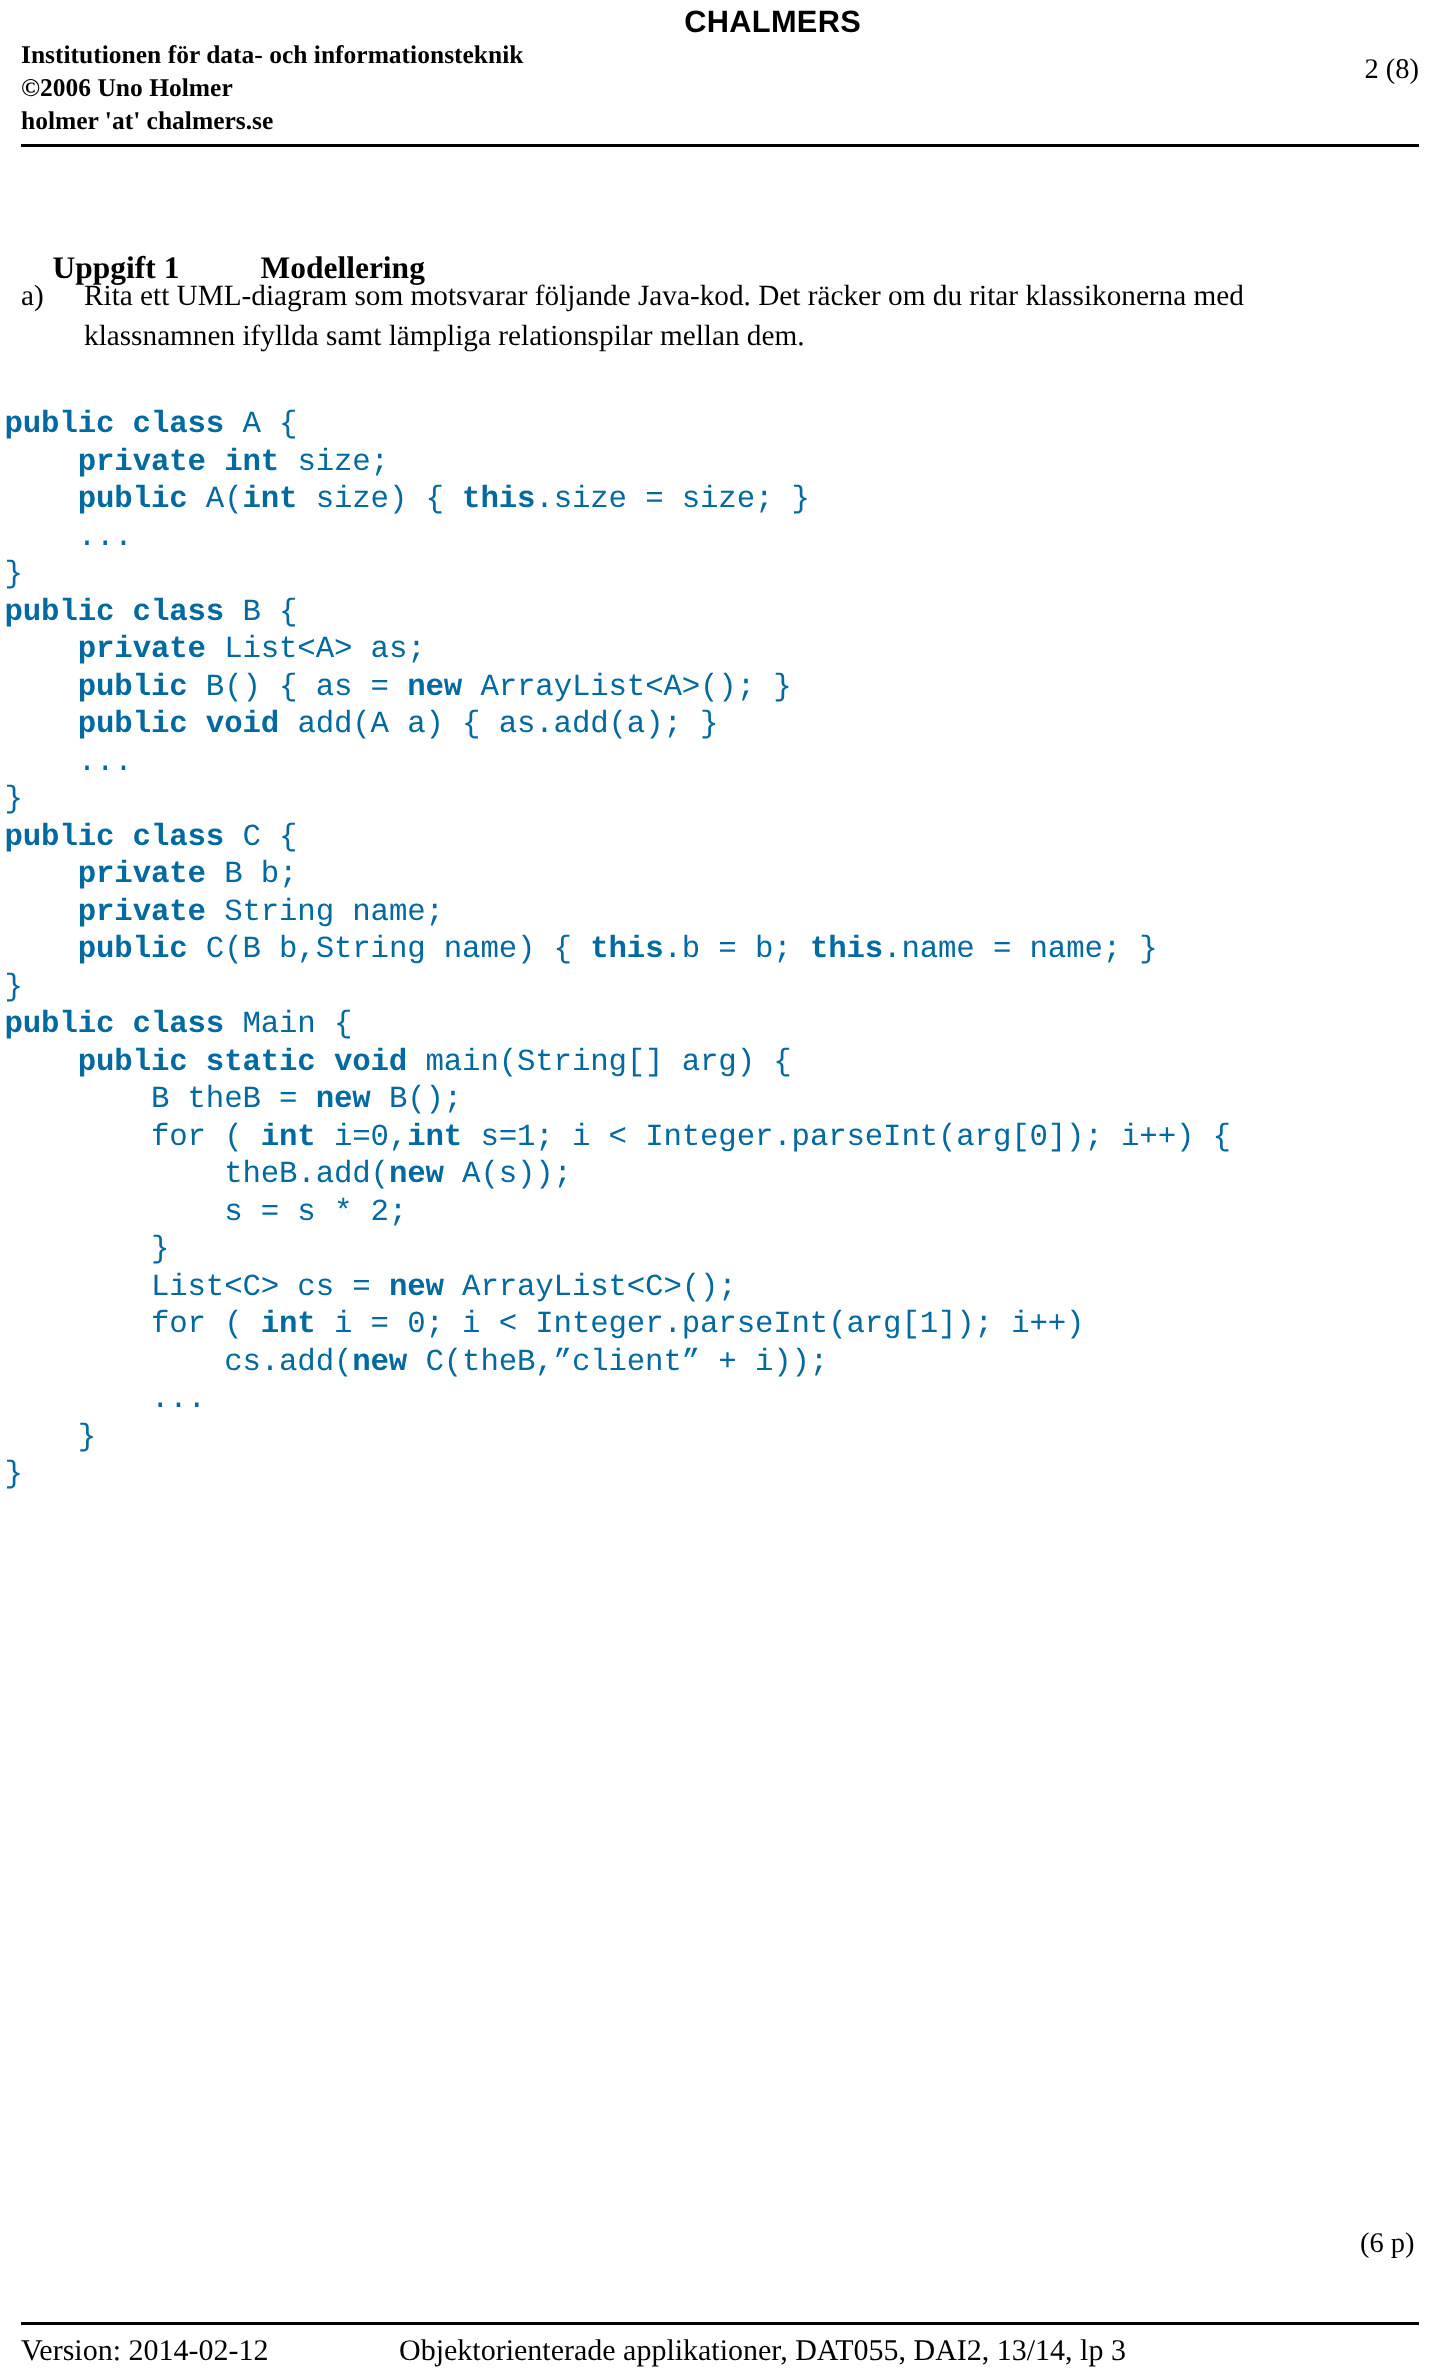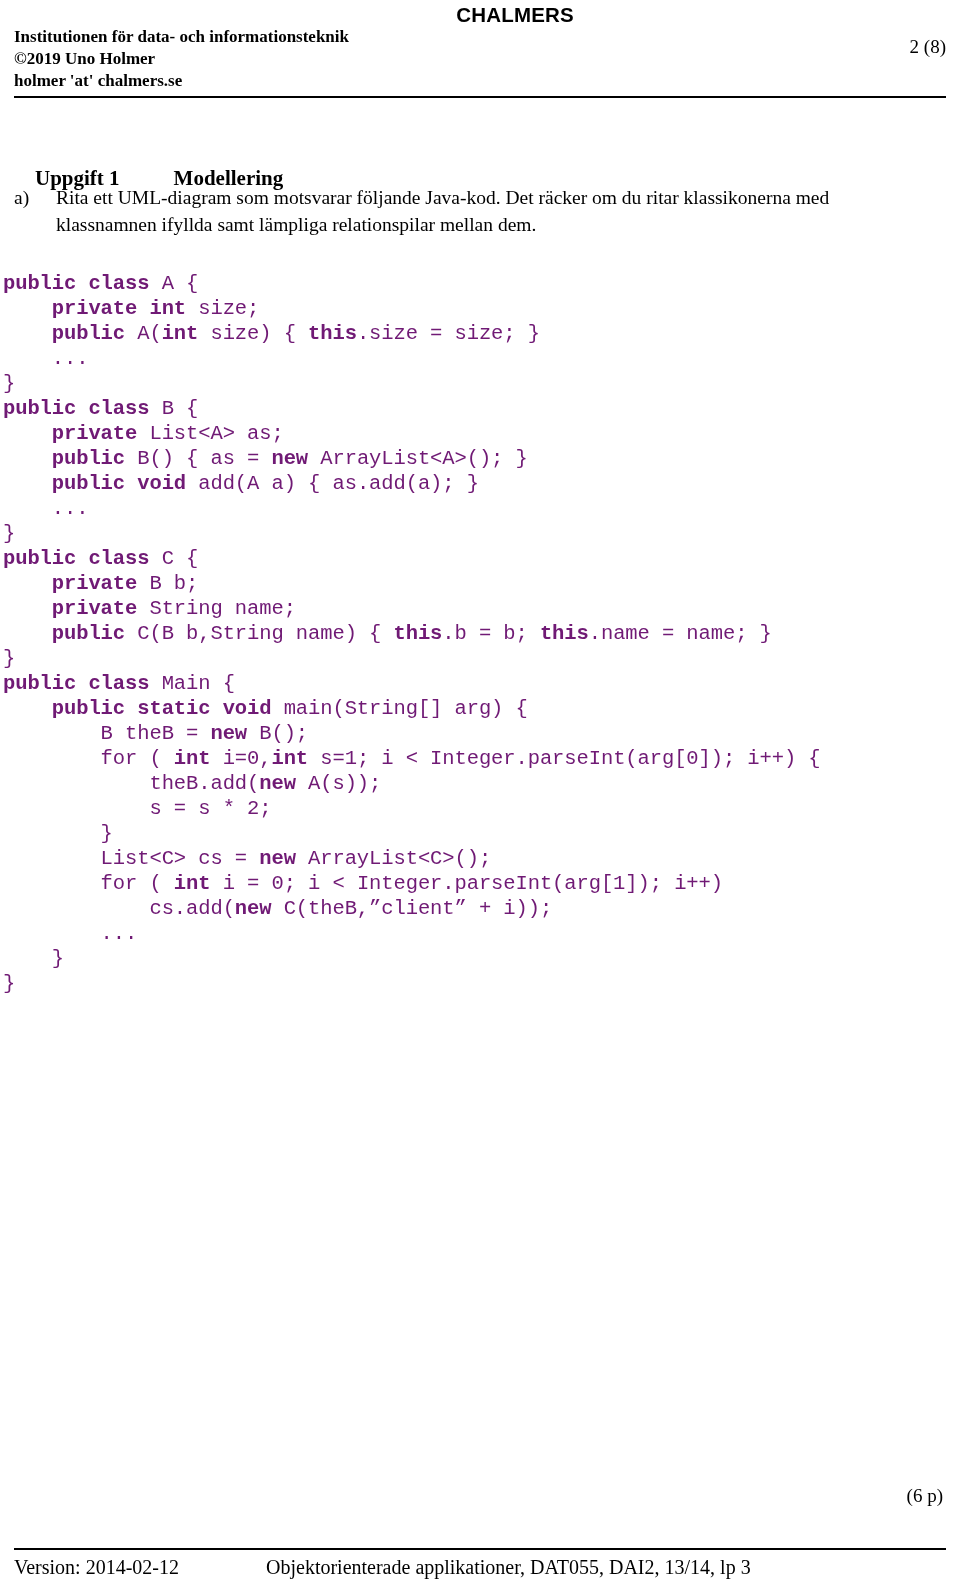--- a/index.html
+++ b/index.html
@@ -133,21 +133,21 @@
 
   
   .code {
     position: absolute;
     left: 3px;
     top: 250px;
     font-family: "Liberation Mono", "DejaVu Sans Mono", monospace;
     font-size: 20.5px;
     line-height: 25px;
     white-space: pre;
-    color: #701a75;
+    color: #0369a1;
     letter-spacing: -0.1px;
   }
   .code .kw { font-weight: bold; }
   .code .id { font-weight: normal; }
   .code-line { display: block; height: 25px; }
 
   
   .points {
     position: absolute;
     right: 17px;
@@ -190,21 +190,21 @@
 </head>
 <body>
 
 <div class="page">
 
   <div class="header">
 
     <div class="hdr-left">
       <div class="brand">CHALMERS</div>
       <div class="dept">Institutionen för data- och informationsteknik</div>
-      <div class="copy">©2019 Uno Holmer</div>
+      <div class="copy">©2006 Uno Holmer</div>
       <div class="mail">holmer 'at' chalmers.se</div>
     </div>
 
 
     <div class="hdr-right">2 (8)</div>
   </div>
 
   <div class="rule-top"></div>
 
   <div class="task-title">

